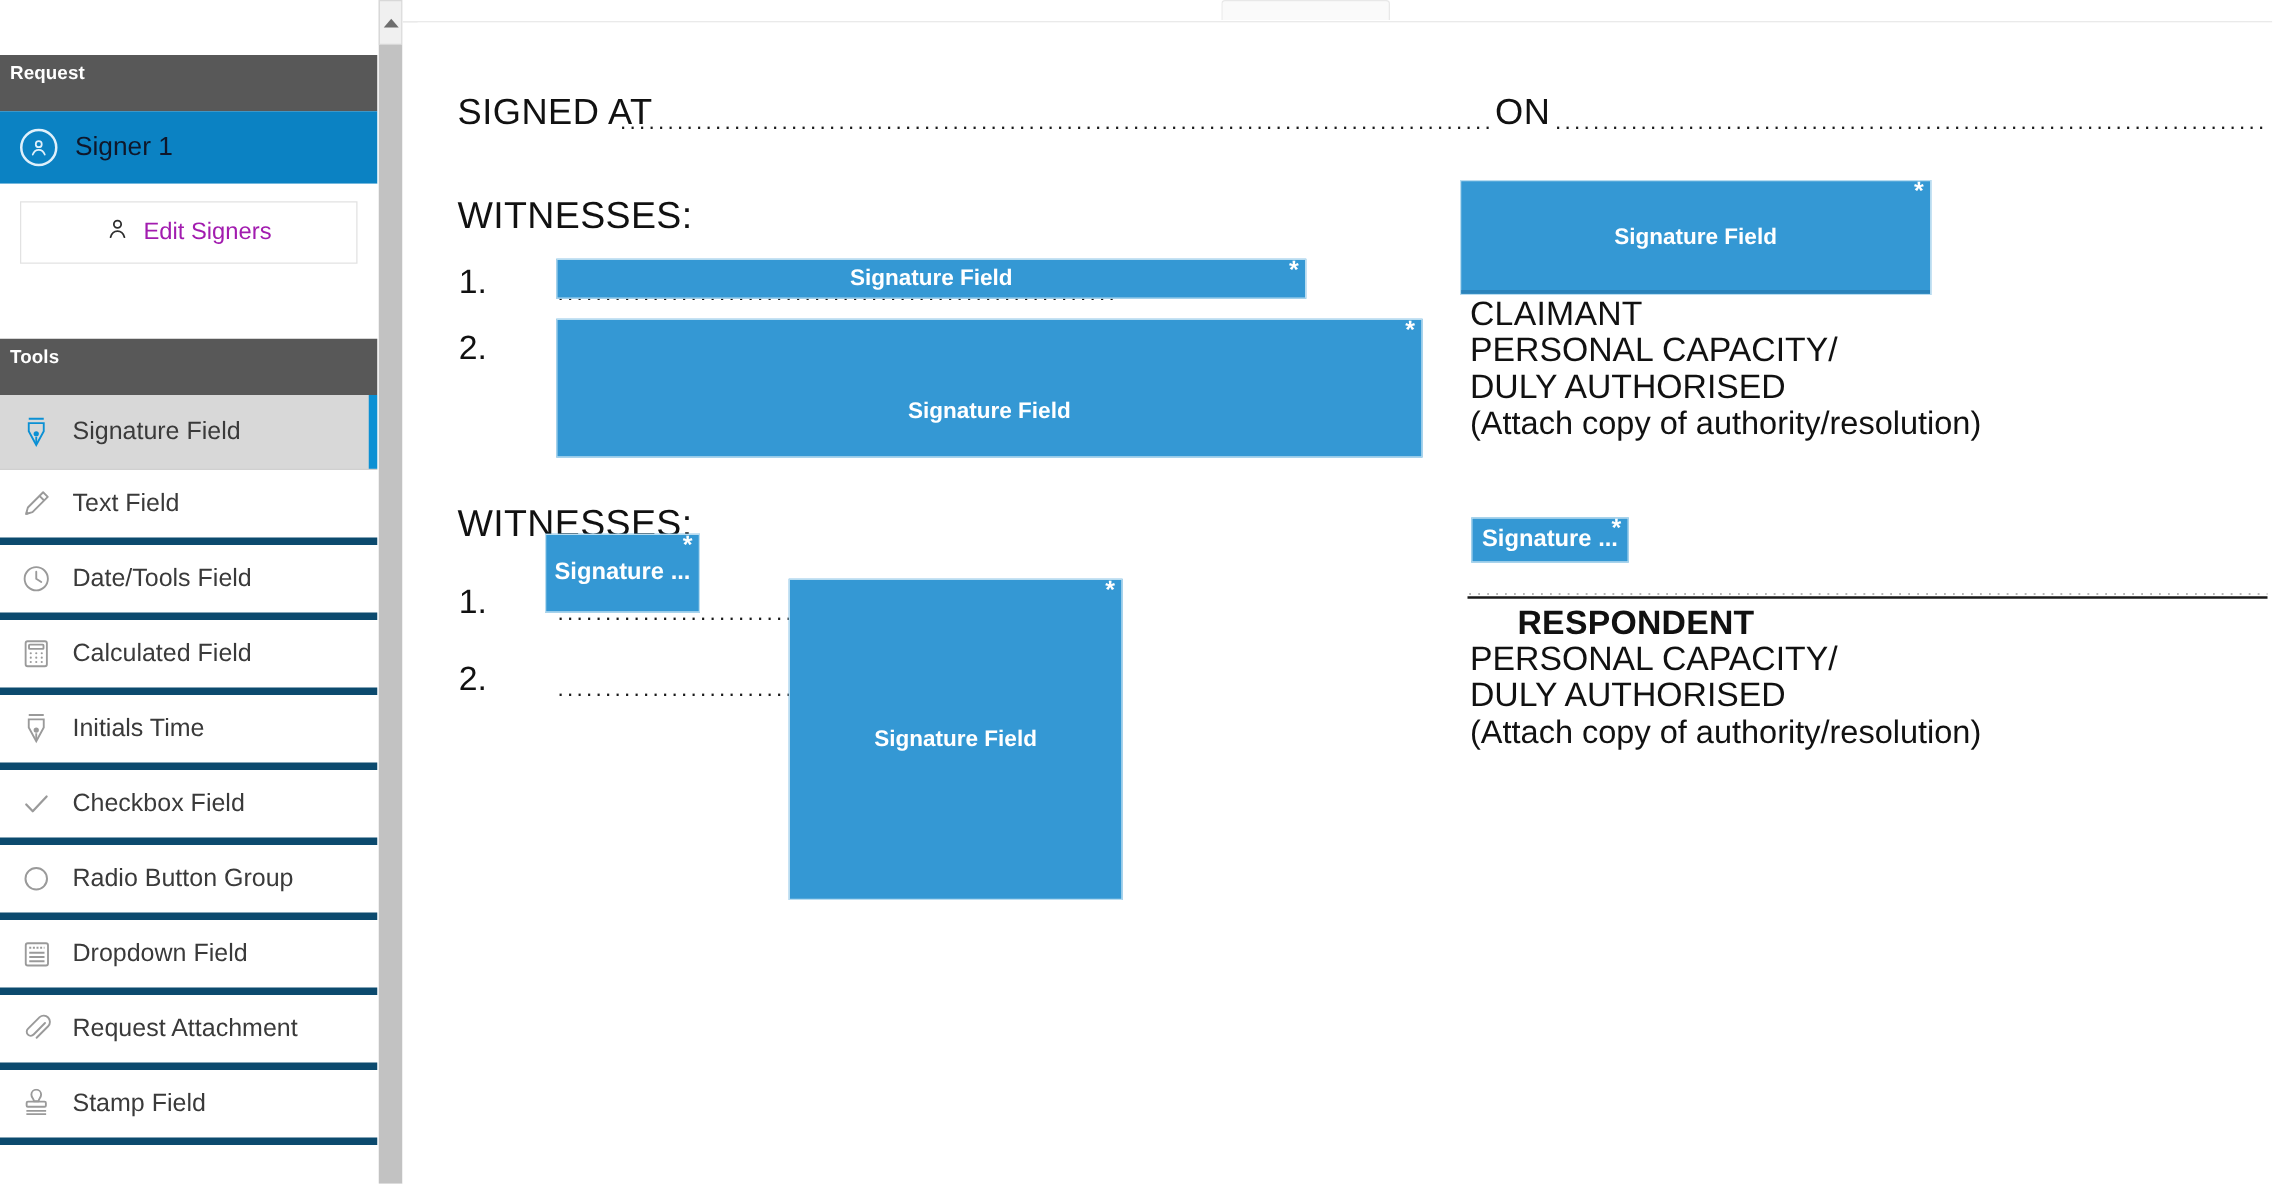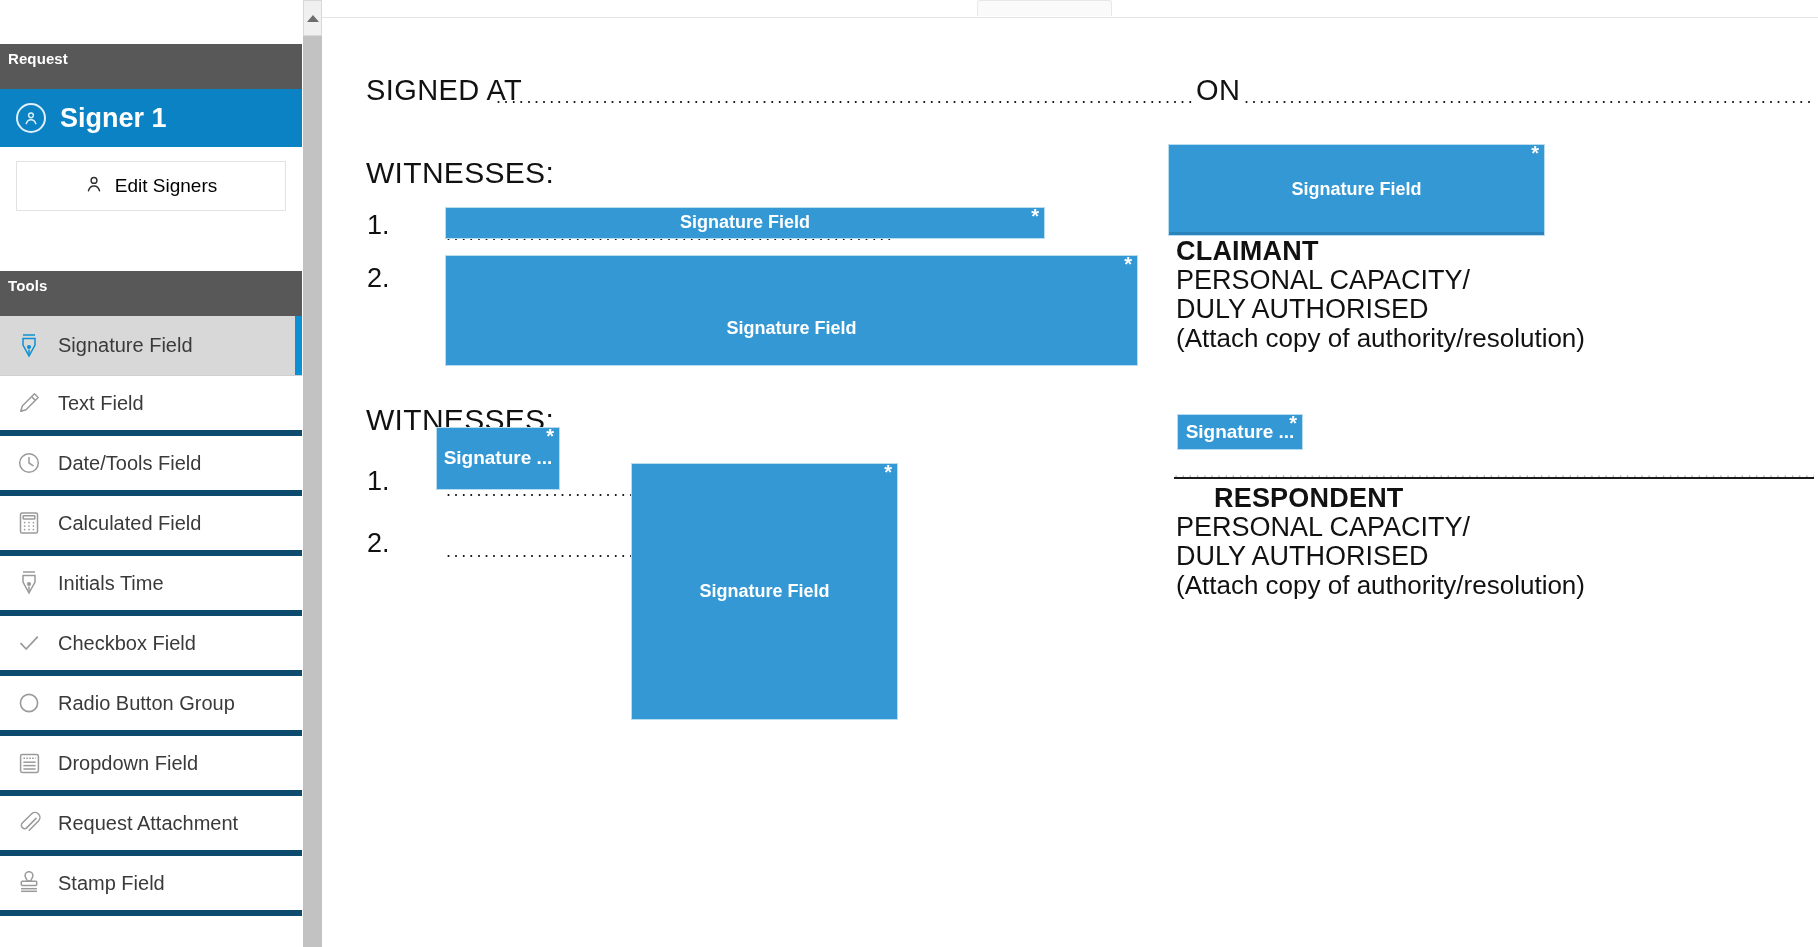--- a/index.html
+++ b/index.html
@@ -49,41 +49,41 @@
   #signer-row .avatar {
     width: 30px; height: 30px;
     border-radius: 50%;
     border: 2px solid #dff0fb;
     display: flex; align-items: center; justify-content: center;
     margin-right: 14px;
     flex: 0 0 auto;
   }
   #signer-row .avatar svg { display:block; }
   #signer-label {
-    font-size: 27px;
-    font-weight: bold;
-    color: #ffffff;
+    font-size: 21px;
+    font-weight: normal;
+    color: #0f172a;
   }
 
   #edit-signers-wrap {
     background: #ffffff;
     padding: 14px 16px 16px 16px;
   }
   #edit-signers-btn {
     height: 50px;
     width: 100%;
     border: 1px solid #e2e2e2;
     background: #ffffff;
     display: flex;
     align-items: center;
     justify-content: center;
     gap: 12px;
     cursor: pointer;
     font-size: 19px;
-    color: #000000;
+    color: #a21caf;
   }
 
   #tools-list { background: #ffffff; }
   .tool-item {
     height: 60px;
     display: flex;
     align-items: center;
     padding-left: 14px;
     border-bottom: 6px solid #0c4a6e;
     position: relative;
@@ -420,21 +420,21 @@
       <div class="sigfield" style="left:111px; top:237px; width:693px; height:111px;">
         <span class="sig-label" style="margin-top:36px;">Signature Field</span>
         <span class="req-star">*</span>
       </div>
 
       <div class="sigfield bottom-accent" style="left:834px; top:126px; width:377px; height:92px;">
         <span class="sig-label">Signature Field</span>
         <span class="req-star">*</span>
       </div>
 
-      <div class="doc-text" style="left:842px; top:218px; font-size:27px; font-weight:bold; letter-spacing:0.2px;text-align:right;">CLAIMANT</div>
+      <div class="doc-text" style="left:842px; top:218px; font-size:27px; font-weight:normal; letter-spacing:0.2px;text-align:right;">CLAIMANT</div>
       <div class="doc-text" style="left:842px; top:247px; font-size:27px;">PERSONAL CAPACITY/</div>
       <div class="doc-text" style="left:842px; top:276px; font-size:27px;">DULY AUTHORISED</div>
       <div class="doc-text" style="left:842px; top:305px; font-size:26px;">(Attach copy of authority/resolution)</div>
 
       <div class="doc-text" style="left:32px; top:385px; font-size:30px; letter-spacing:0.3px;">WITNESSES:</div>
 
       <div class="doc-text" style="left:33px; top:448px; font-size:27px;">1.</div>
       <div class="dotline" style="left:112px; top:463px; width:446px;">................................................................................................................</div>
 
       <div class="doc-text" style="left:33px; top:510px; font-size:27px;">2.</div>

